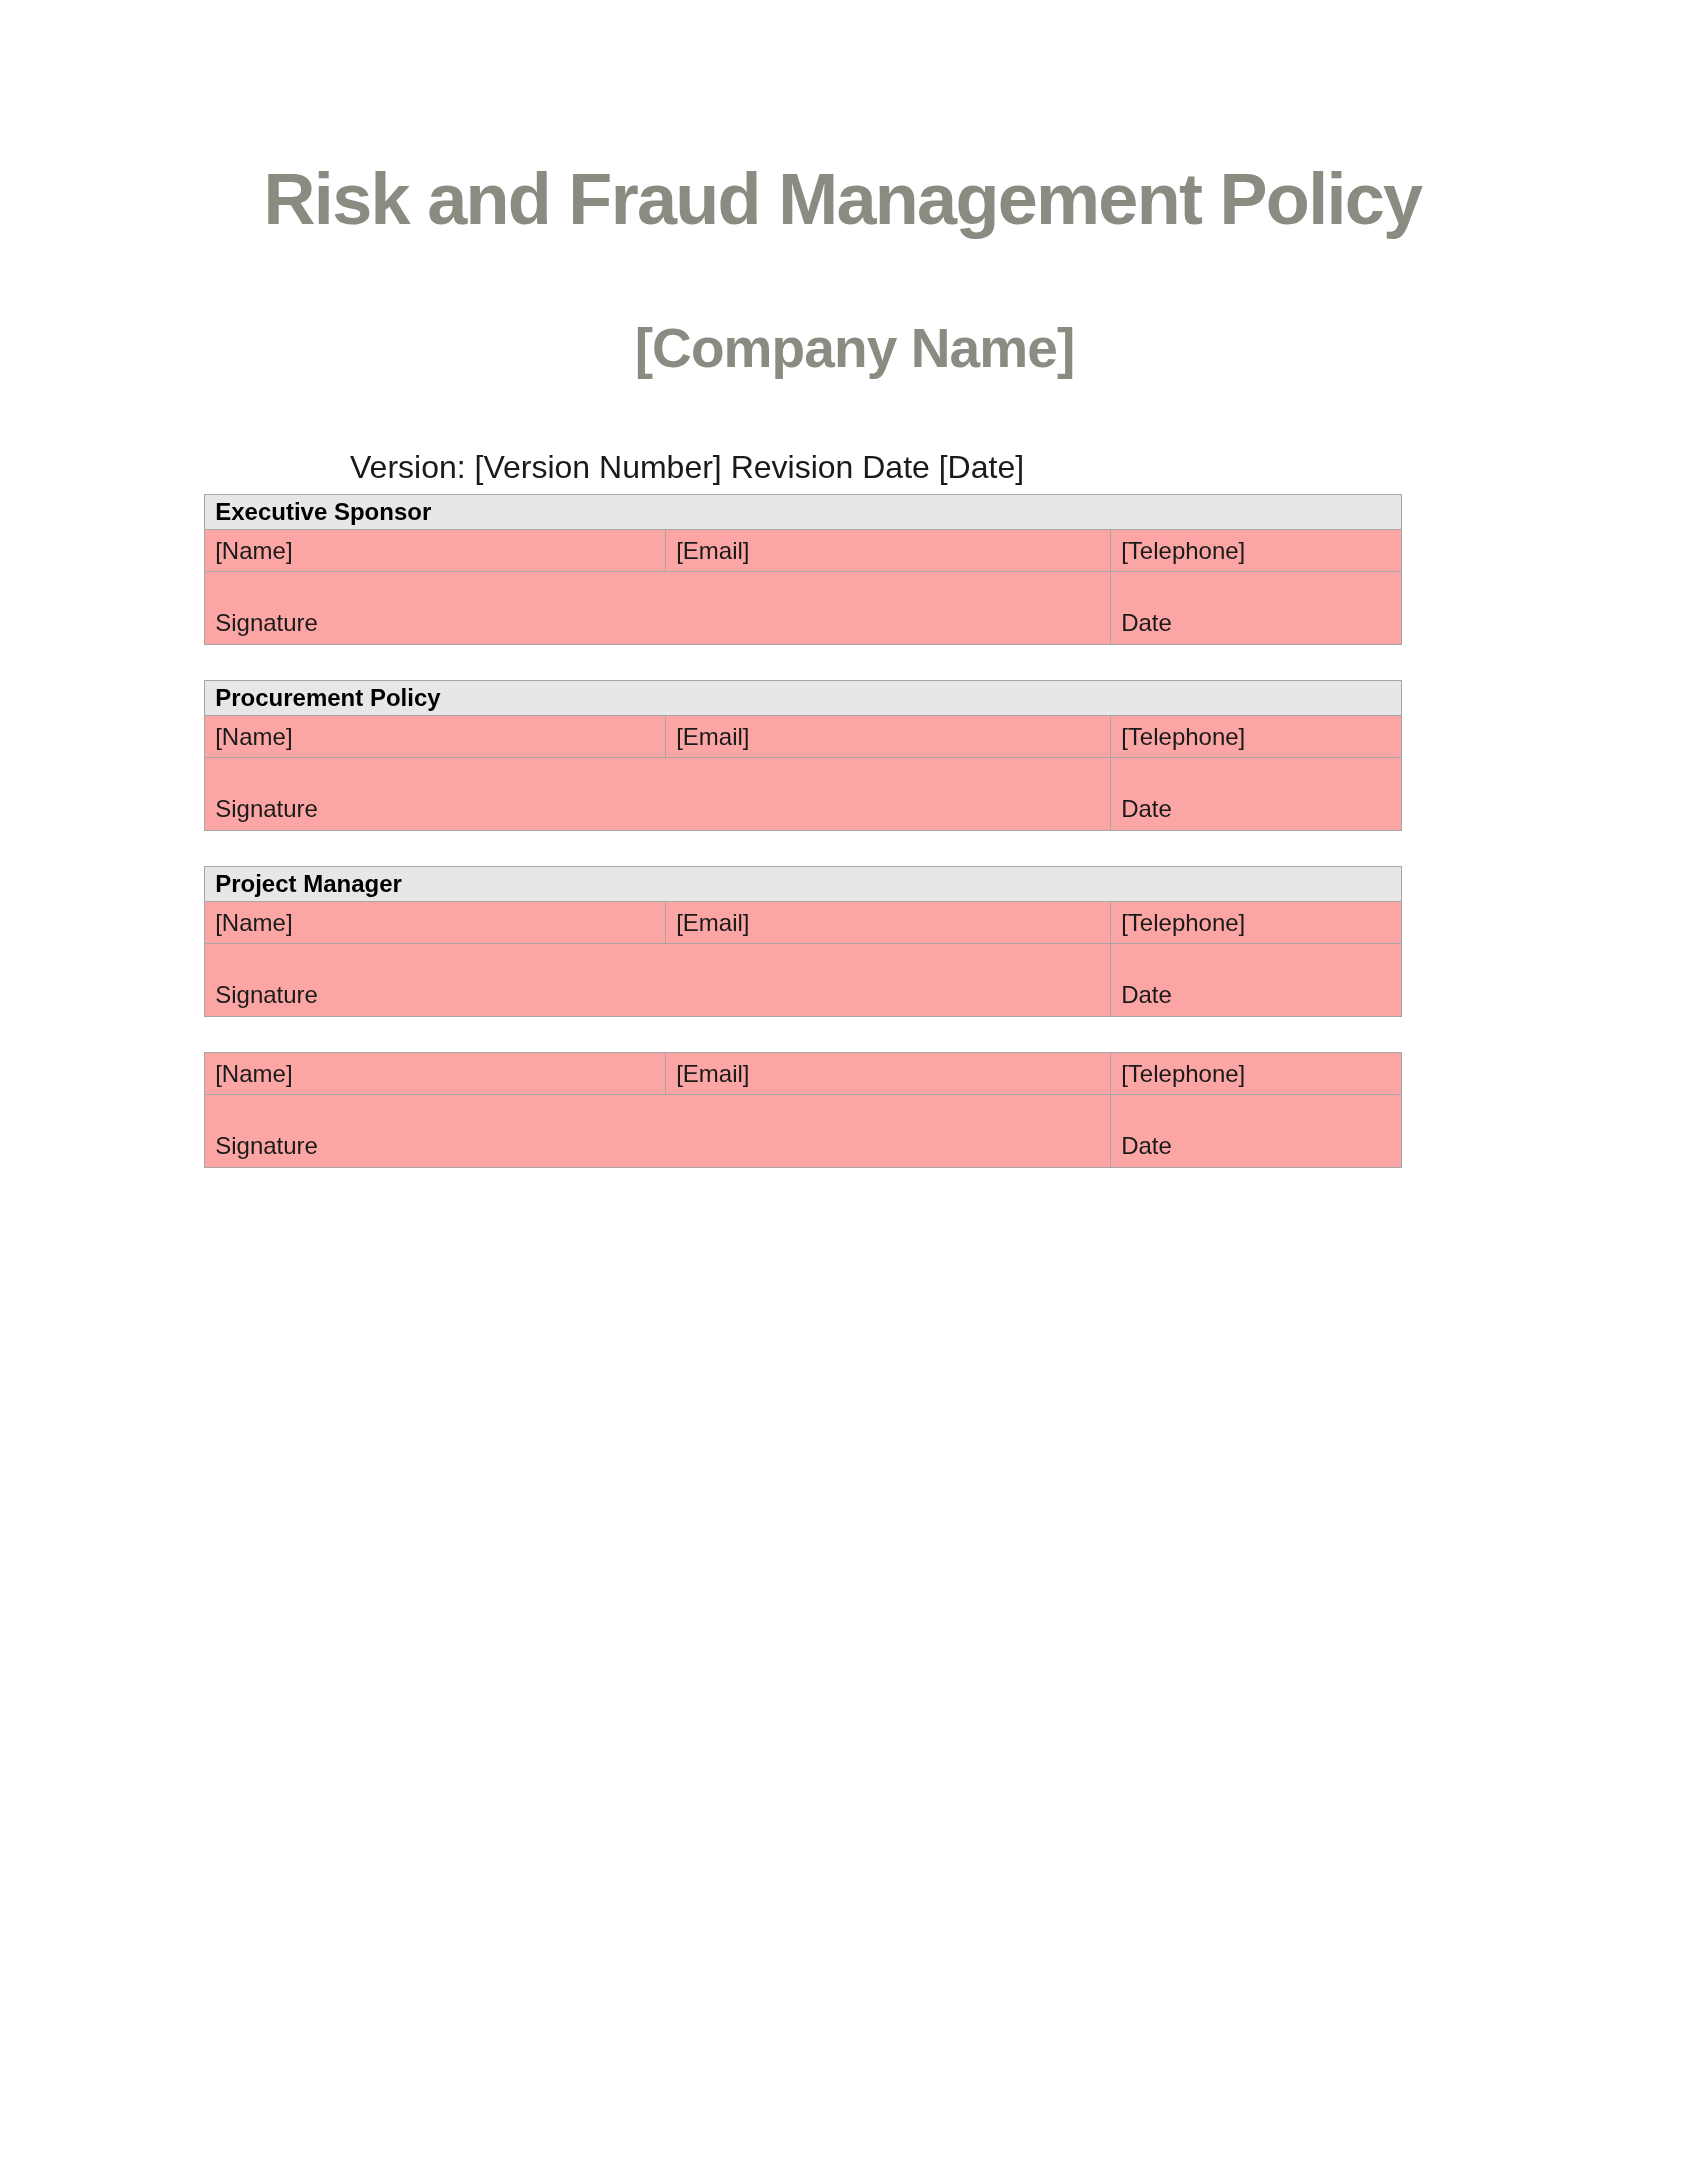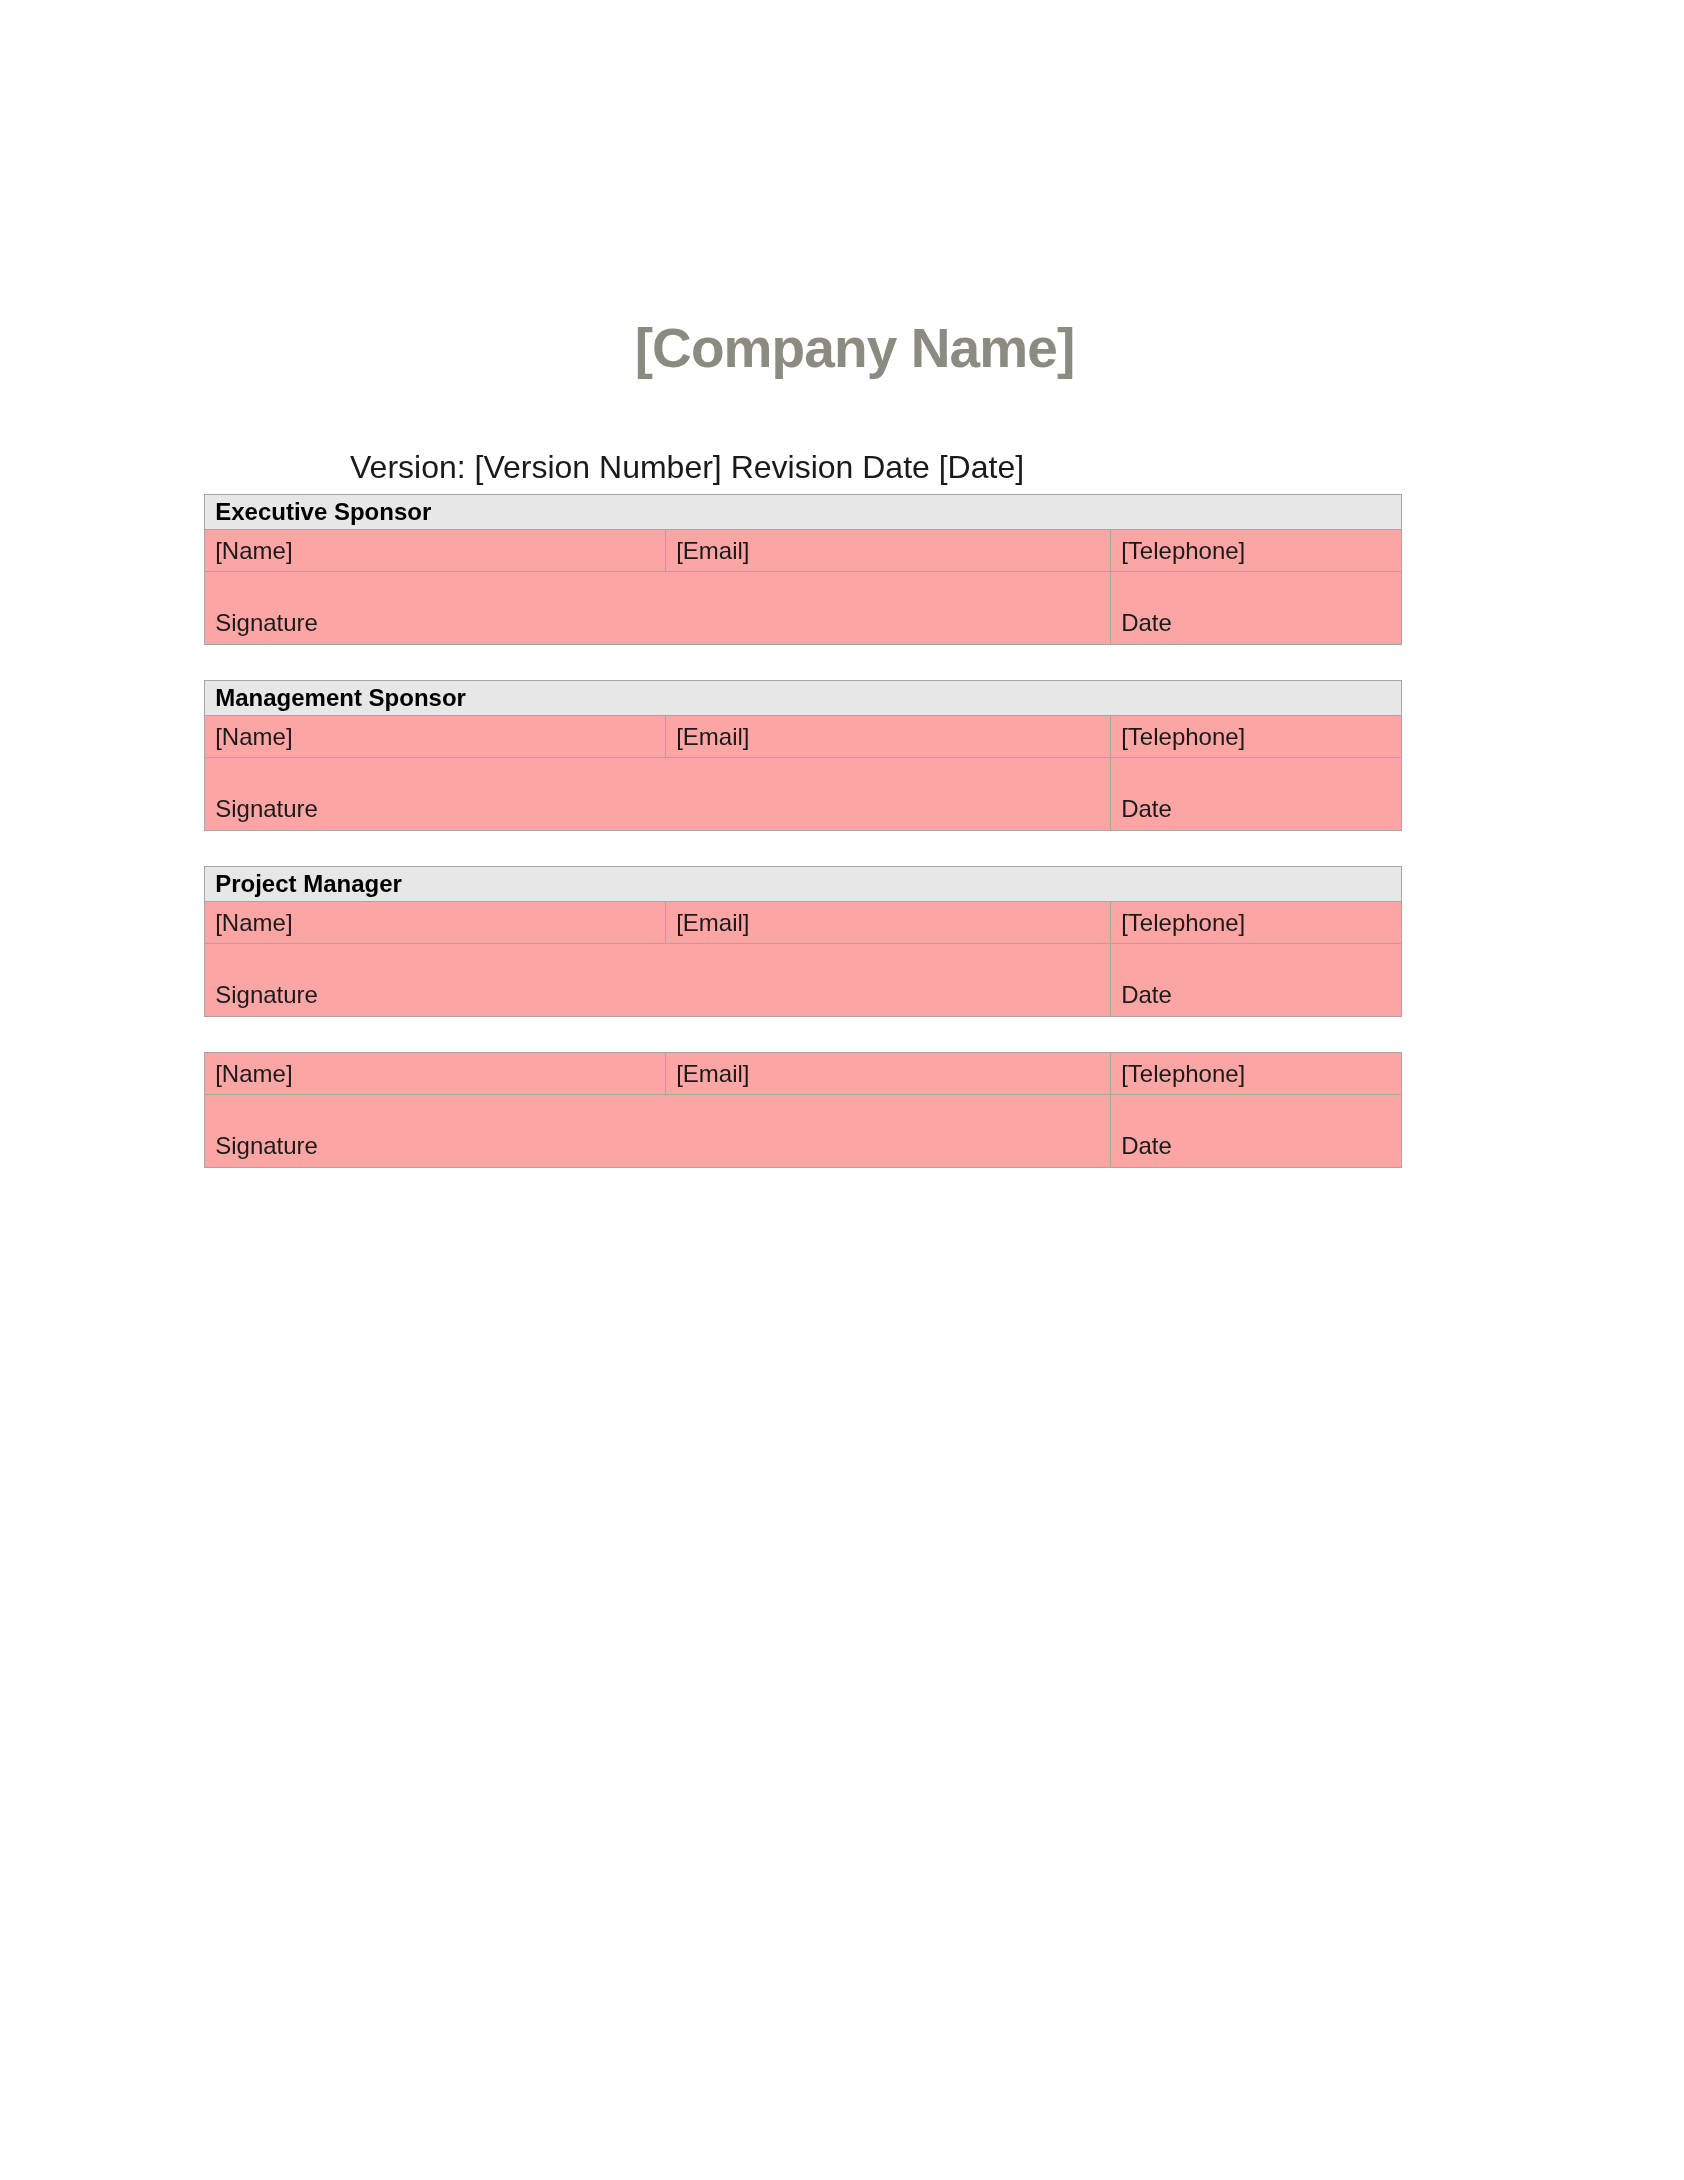--- a/index.html
+++ b/index.html
@@ -88,20 +88,21 @@
     height: 65px;
     vertical-align: bottom;
     padding-bottom: 7px;
   }
 </style>
 </head>
 <body>
 
 <div class="page">
 
+  <h1 class="doc-title">Risk and Fraud Management Policy</h1>
 
   <h2 class="doc-subtitle">[Company Name]</h2>
 
   <p class="version-line">Version: [Version Number] Revision Date [Date]</p>
 
   <div class="tables">
 
     <table class="approval">
       <colgroup>
           <col class="c1">
@@ -125,21 +126,21 @@
     </table>
 
     <table class="approval">
       <colgroup>
           <col class="c1">
           <col class="c2">
           <col class="c3">
         </colgroup>
       <tbody>
         <tr class="hdr">
-          <td colspan="3">Management Sponsor</td>
+          <td colspan="3">Procurement Policy</td>
         </tr>
         <tr class="fields">
           <td>[Name]</td>
           <td>[Email]</td>
           <td>[Telephone]</td>
         </tr>
         <tr class="sig">
           <td colspan="2">Signature</td>
           <td>Date</td>
         </tr>

